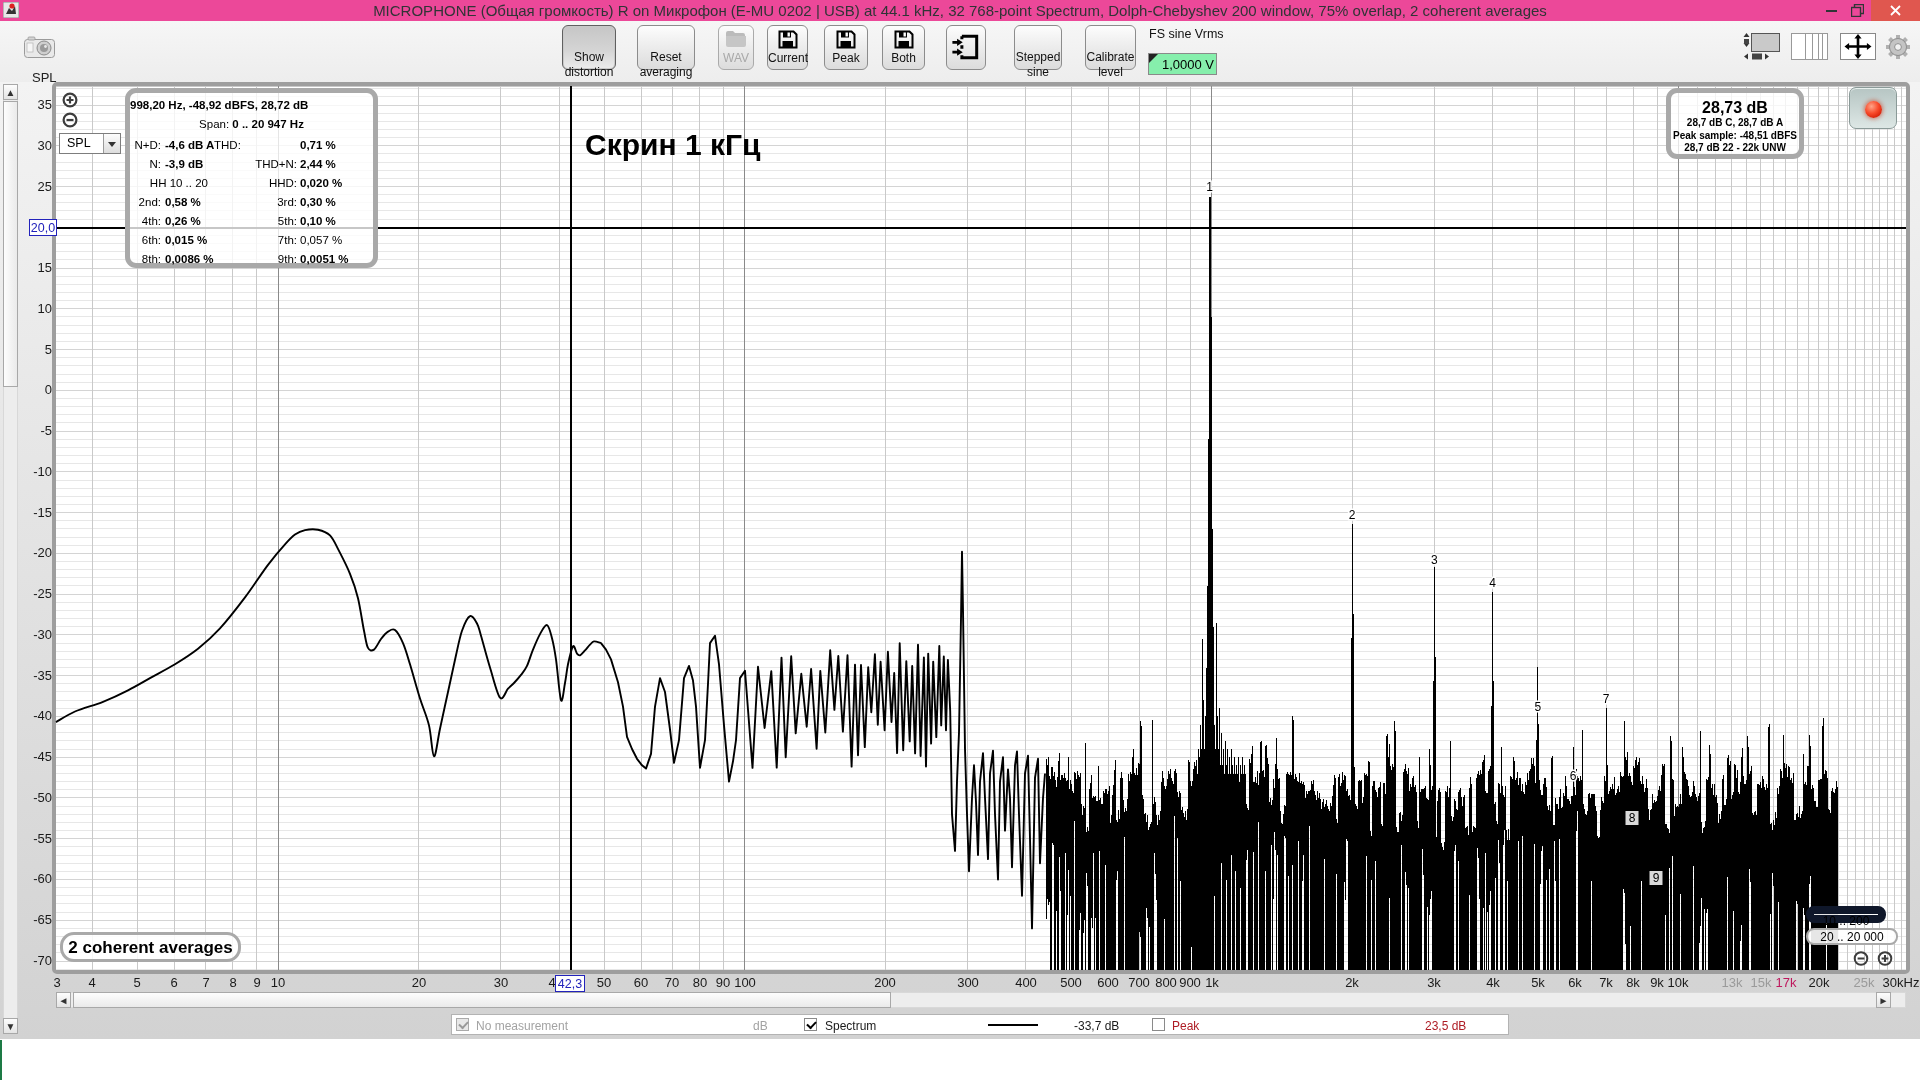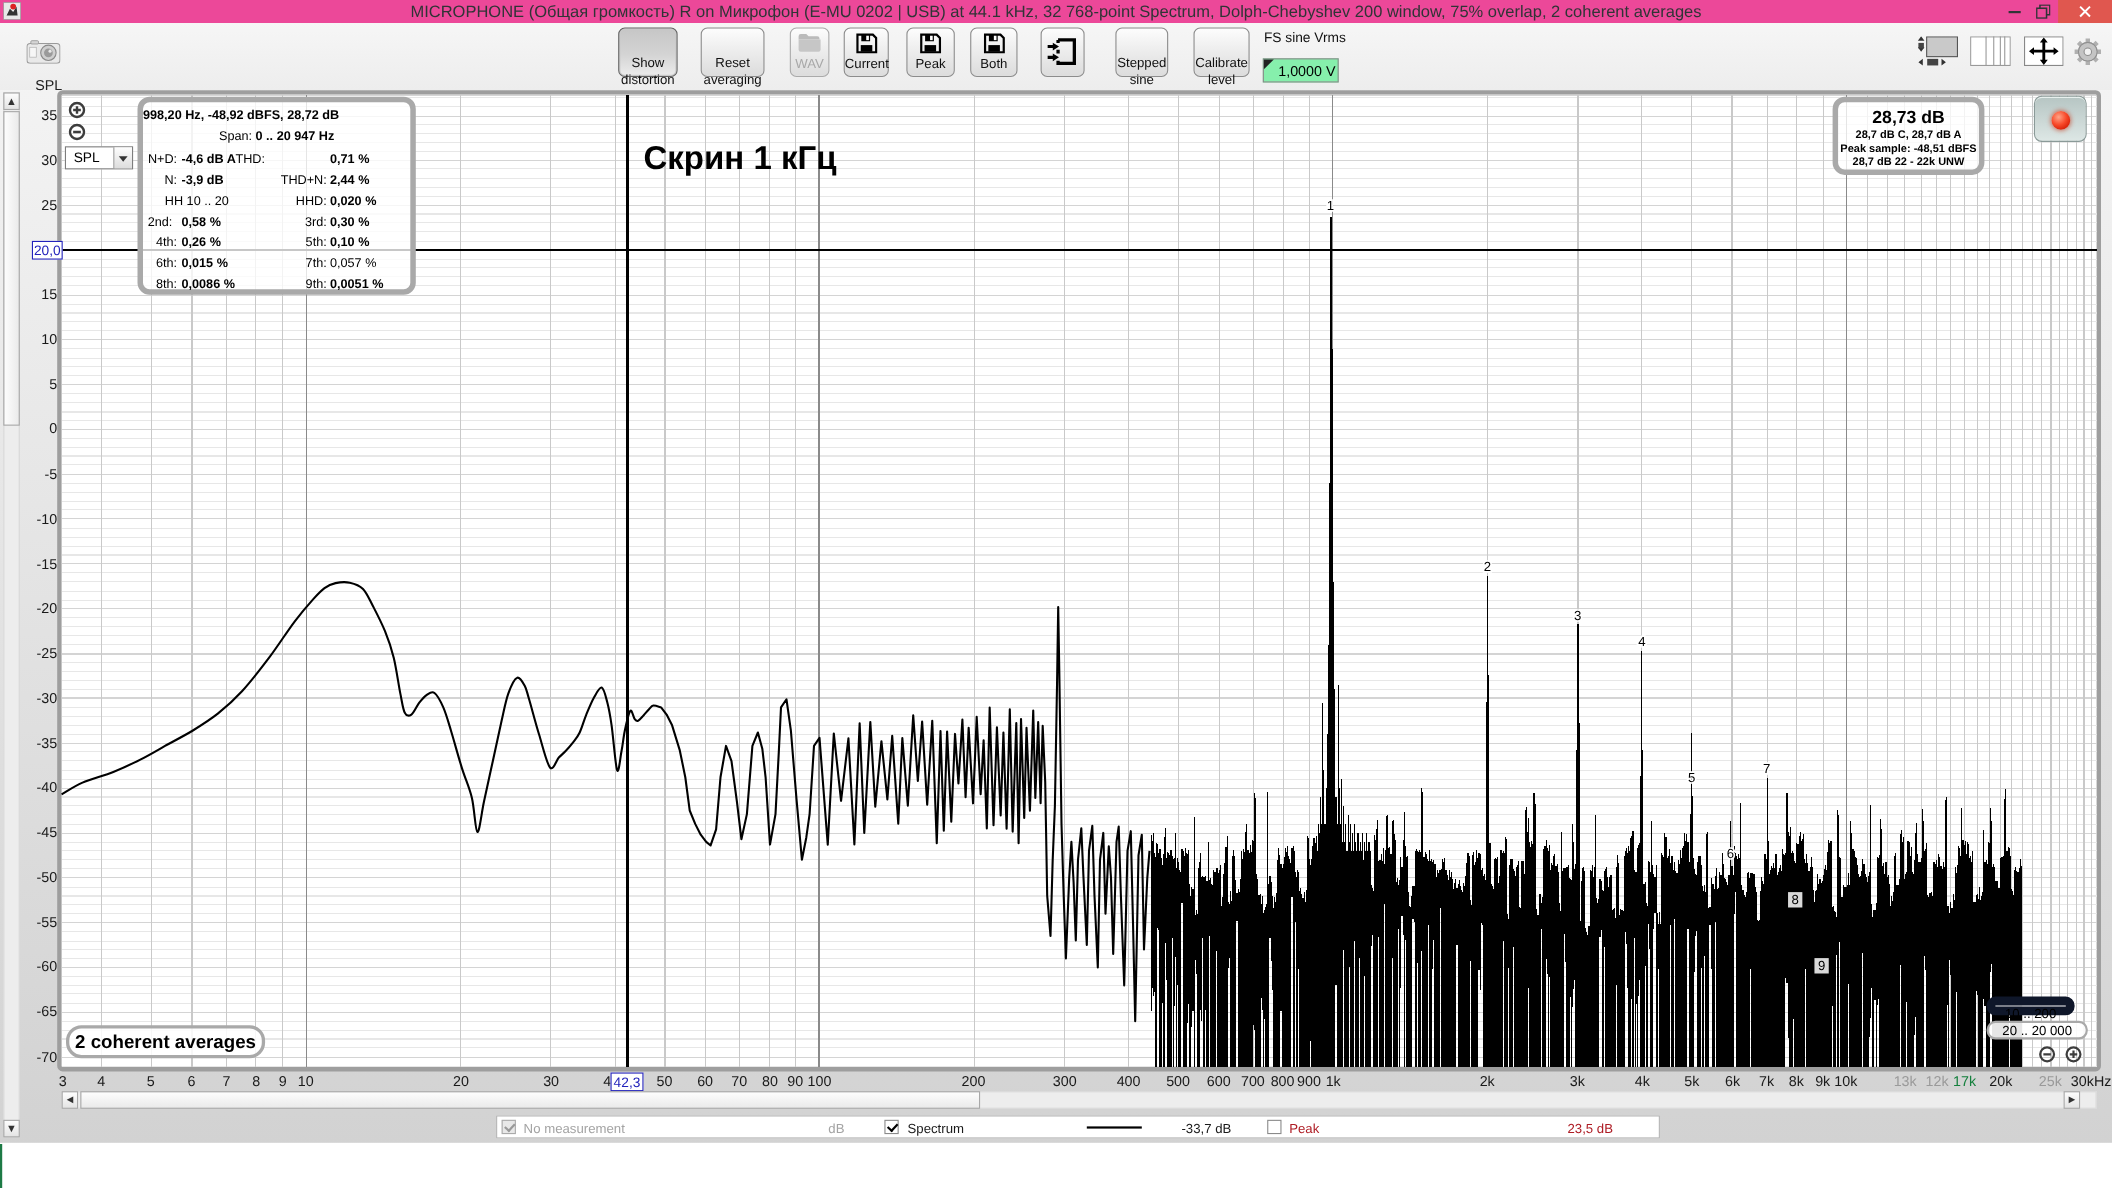--- a/index.html
+++ b/index.html
@@ -367,22 +367,22 @@
     <div class="xlab" style="left:1352px;color:#1a1a1a">2k</div>
     <div class="xlab" style="left:1434px;color:#1a1a1a">3k</div>
     <div class="xlab" style="left:1493px;color:#1a1a1a">4k</div>
     <div class="xlab" style="left:1538px;color:#1a1a1a">5k</div>
     <div class="xlab" style="left:1575px;color:#1a1a1a">6k</div>
     <div class="xlab" style="left:1606px;color:#1a1a1a">7k</div>
     <div class="xlab" style="left:1633px;color:#1a1a1a">8k</div>
     <div class="xlab" style="left:1657px;color:#1a1a1a">9k</div>
     <div class="xlab" style="left:1678px;color:#1a1a1a">10k</div>
     <div class="xlab" style="left:1732px;color:#9a9a9a">13k</div>
-    <div class="xlab" style="left:1761px;color:#9a9a9a">12k</div>
-    <div class="xlab" style="left:1786px;color:#15803d">17k</div>
+    <div class="xlab" style="left:1761px;color:#9a9a9a">15k</div>
+    <div class="xlab" style="left:1786px;color:#be185d">17k</div>
     <div class="xlab" style="left:1819px;color:#1a1a1a">20k</div>
     <div class="xlab" style="left:1864px;color:#9a9a9a">25k</div>
     <div class="xlab" style="left:1901px;color:#1a1a1a">30kHz</div>
 <svg class="abs" style="left:62px;top:92px" width="16" height="38" viewBox="0 0 16 38">
       <g stroke="#3d3d3d" stroke-width="2.2" fill="none">
         <circle cx="8" cy="8" r="6.4"></circle>
         <path d="M4.5 8 h7 M8 4.5 v7"></path>
         <circle cx="8" cy="28" r="6.4"></circle>
         <path d="M4.5 28 h7"></path>
       </g>
@@ -402,21 +402,21 @@
       <div class="abs" style="left:35px;top:46px;font-weight:bold">-4,6 dB A</div>
  <div class="abs" style="left:84px;top:46px;width:67px;text-align:left">THD:</div>
       <div class="abs" style="left:170px;top:46px;font-weight:bold">0,71 %</div>
  <div class="abs" style="left:0;top:65px;width:31px;text-align:right">N:</div>
       <div class="abs" style="left:35px;top:65px;font-weight:bold">-3,9 dB</div>
  <div class="abs" style="left:100px;top:65px;width:67px;text-align:right">THD+N:</div>
       <div class="abs" style="left:170px;top:65px;font-weight:bold">2,44 %</div>
  <div class="abs" style="left:0;top:84px;width:78px;text-align:right">HH 10 .. 20</div>
  <div class="abs" style="left:100px;top:84px;width:67px;text-align:right">HHD:</div>
       <div class="abs" style="left:170px;top:84px;font-weight:bold">0,020 %</div>
- <div class="abs" style="left:0;top:103px;width:31px;text-align:center">2nd:</div>
+ <div class="abs" style="left:0;top:103px;width:31px;text-align:right">2nd:</div>
       <div class="abs" style="left:35px;top:103px;font-weight:bold">0,58 %</div>
  <div class="abs" style="left:100px;top:103px;width:67px;text-align:right">3rd:</div>
       <div class="abs" style="left:170px;top:103px;font-weight:bold">0,30 %</div>
  <div class="abs" style="left:0;top:122px;width:31px;text-align:right">4th:</div>
       <div class="abs" style="left:35px;top:122px;font-weight:bold">0,26 %</div>
  <div class="abs" style="left:100px;top:122px;width:67px;text-align:right">5th:</div>
       <div class="abs" style="left:170px;top:122px;font-weight:bold">0,10 %</div>
  <div class="abs" style="left:0;top:141px;width:31px;text-align:right">6th:</div>
       <div class="abs" style="left:35px;top:141px;font-weight:bold">0,015 %</div>
  <div class="abs" style="left:100px;top:141px;width:67px;text-align:right">7th:</div>

